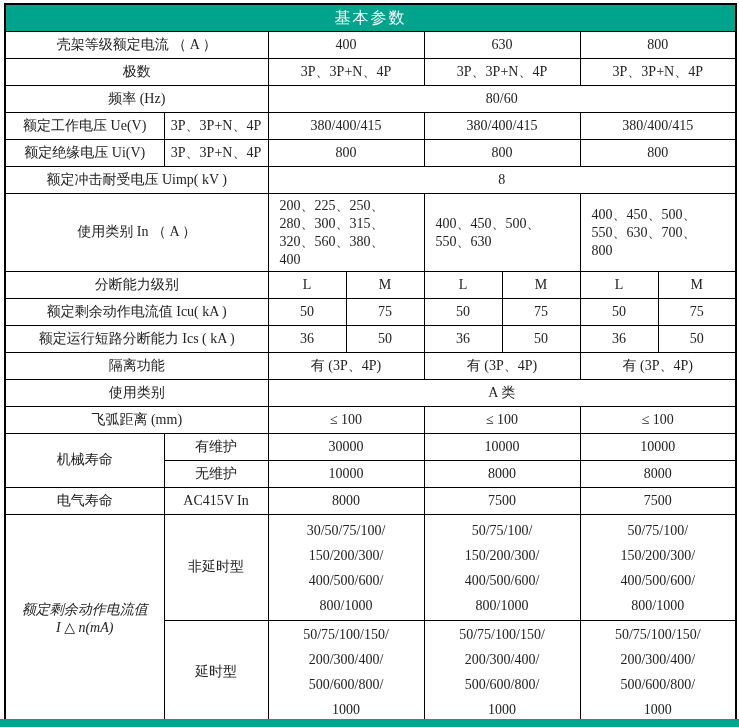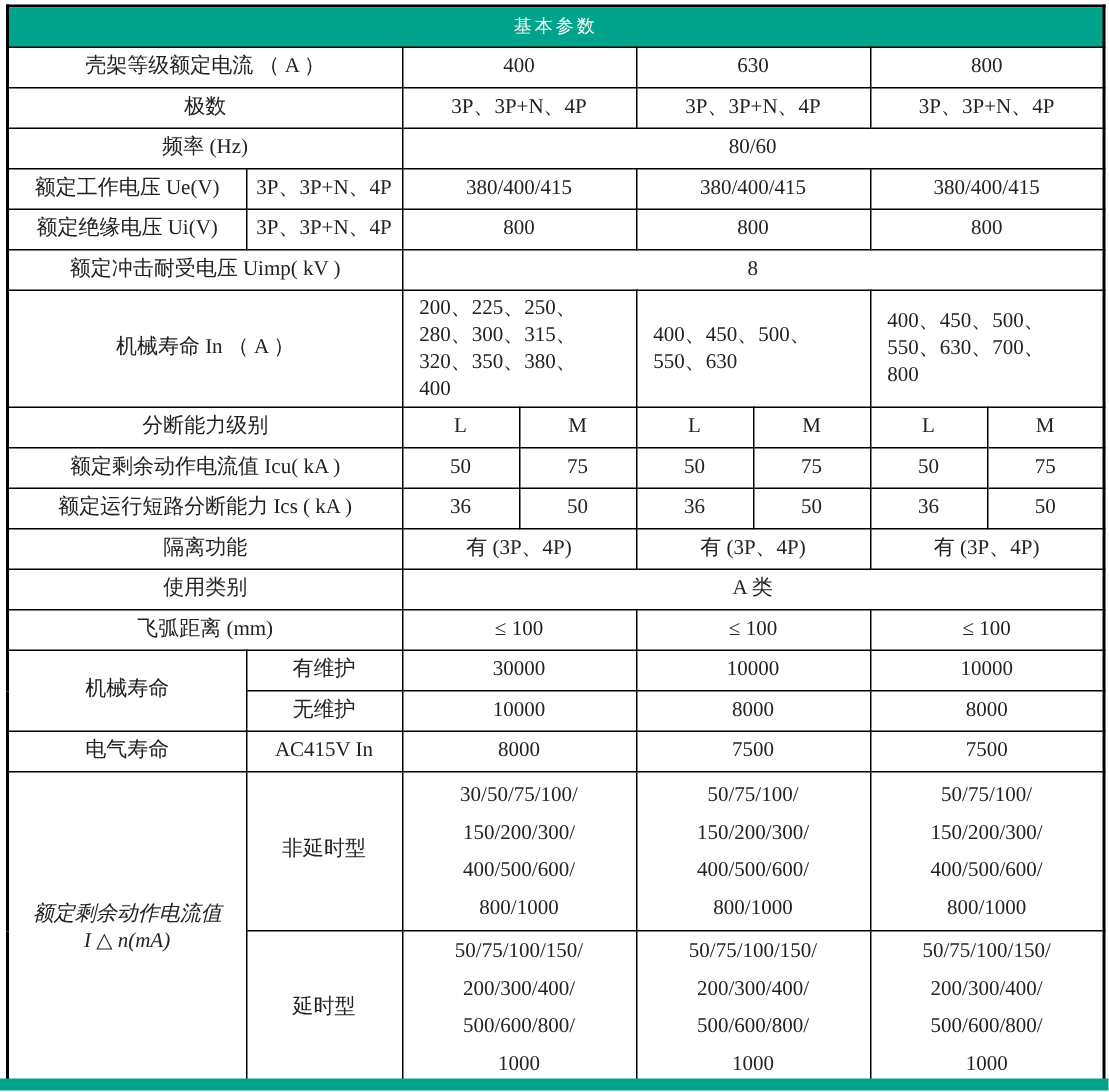--- a/index.html
+++ b/index.html
@@ -16,21 +16,21 @@
     border:2px solid var(--line);
   }
   td {
     border:1px solid var(--line);
     text-align:center; vertical-align:middle;
     font-size:14px; padding:1px 4px; line-height:1.3;
     overflow:hidden;
   }
   td.title-cell {
     background:var(--accent); color:#fff;
-    font-size:12px; height:24px; letter-spacing:2px;
+    font-size:16px; height:24px; letter-spacing:2px;
   }
   tr.r-std { height:27px; }
   tr.r-in { height:78px; }
   tr.r-nd { height:106px; }
   tr.r-dl { height:100px; }
   td.ml { white-space:pre-line;font-style:italic; }
   td.in-val {
     white-space:pre-line; text-align:left; padding-left:11px;
     line-height:18px;
   }
@@ -95,24 +95,24 @@
       <td colspan="2">800</td>
       <td colspan="2">800</td>
     </tr>
 
     <tr class="r-std">
       <td colspan="2">额定冲击耐受电压 Uimp( kV )</td>
       <td colspan="6">8</td>
     </tr>
 
     <tr class="r-in">
-      <td colspan="2">机械寿命 In （ A ）</td>
+      <td colspan="2">使用类别 In （ A ）</td>
       <td colspan="2" class="in-val">200、225、250、
 280、300、315、
-320、350、380、
+320、560、380、
 400</td>
       <td colspan="2" class="in-val">400、450、500、
 550、630</td>
       <td colspan="2" class="in-val">400、450、500、
 550、630、700、
 800</td>
     </tr>
 
     <tr class="r-std">
       <td colspan="2">分断能力级别</td>

